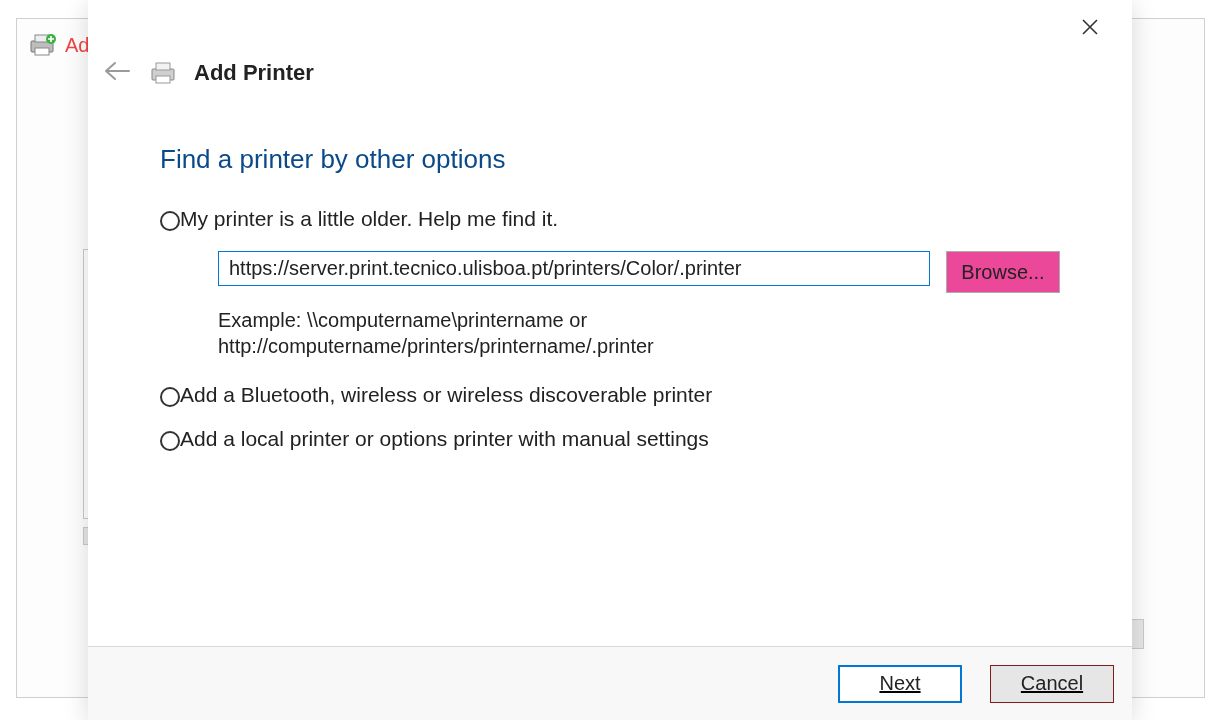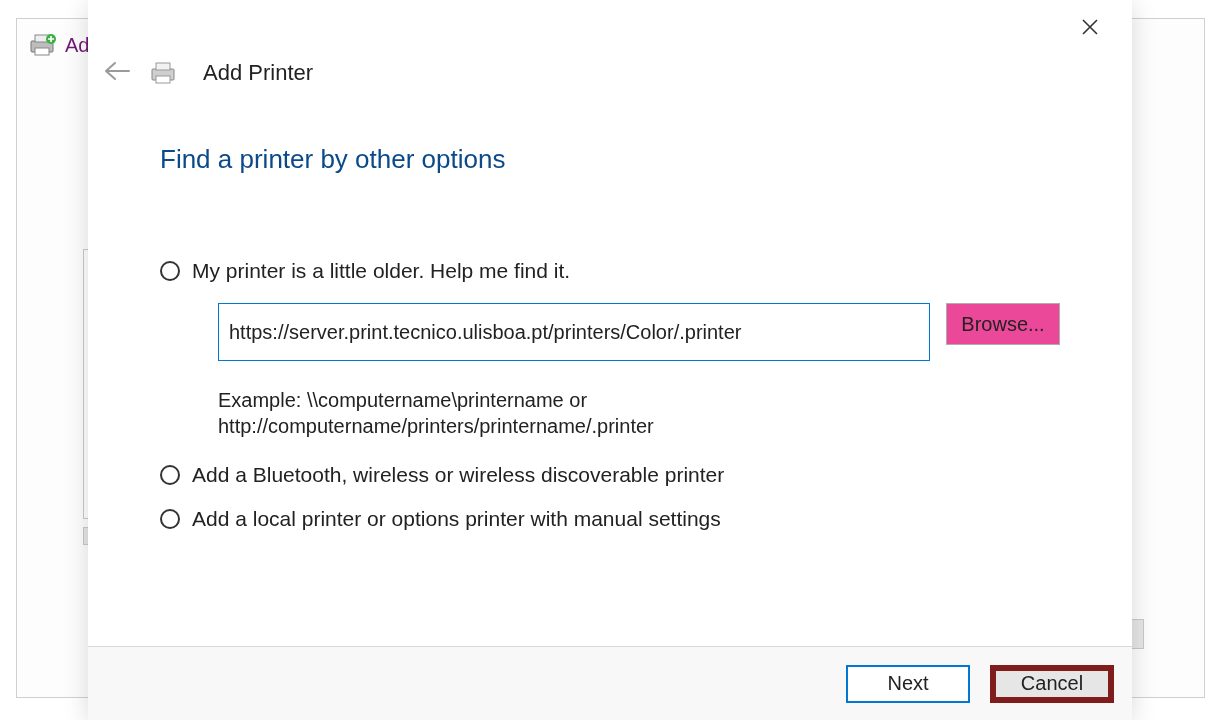--- a/index.html
+++ b/index.html
@@ -27,21 +27,21 @@
     gap: 8px;
   }
   .backdrop-printer-icon {
     width: 28px;
     height: 24px;
     position: relative;
   }
   .backdrop-printer-icon svg { width: 28px; height: 24px; display:block; }
   .backdrop-title {
     font-size: 20px;
-    color: #701a75;
+    color: #ef4444;
   }
   .backdrop-sidebox {
     position: absolute;
     left: 66px;
     top: 230px;
     width: 10px;
     height: 270px;
     border: 1px solid #c8c8c8;
     background: #fff;
   }
@@ -112,37 +112,35 @@
   }
   .back-arrow svg { width: 28px; height: 20px; }
   .printer-icon-small {
     width: 28px;
     height: 24px;
   }
   .printer-icon-small svg { width: 28px; height: 24px; display:block; }
   .dialog-title {
     font-size: 22px;
     color: #222;
-    font-weight: 400;
-    margin-left: 9px;
+    font-weight: 700;
   }
   .content {
     padding: 54px 72px 0 72px;
     flex: 1 1 auto;
   }
   .heading {
     font-size: 26px;
     color: #0a4a8a;
     font-weight: 400;
-    margin-bottom: 84px;
+    margin-bottom: 32px;
   }
   .option-row {
     display: flex;
-    align-items: center;
-    gap: 12px;
+    align-items: flex-end;
     margin-bottom: 20px;
   }
   .radio {
     width: 20px;
     height: 20px;
     border: 2px solid #333;
     border-radius: 50%;
     flex: 0 0 auto;
     position: relative;
     cursor: pointer;
@@ -164,69 +162,70 @@
     margin-top: 10px;
     margin-bottom: 24px;
   }
   .input-row {
     display: flex;
     gap: 16px;
     align-items: stretch;
   }
   .url-input {
     flex: 0 0 712px;
-    height: 58px;
+    height: 35px;
     border: 1.5px solid #0078d4;
     font-size: 20px;
     color: #222;
     padding: 10px 10px;
     font-family: inherit;
     outline: none;
   }
   .browse-btn {
     width: 144px;
     height: 42px;
     background: #ec4899;
     border: 1px solid #adadad;
     font-size: 20px;
     color: #222;
     cursor: pointer;
     font-family: inherit;
   }
   .example-text {
-    margin-top: 26px;
+    margin-top: 14px;
     font-size: 20px;
     color: #222;
     line-height: 1.3;
   }
   .footer {
     height: 74px;
     border-top: 1px solid #d8d8d8;
     background: #f8f8f8;
     display: flex;
     justify-content: flex-end;
     align-items: center;
-    gap: 20px;
+    gap: 28px;
     padding: 14px 18px;
+    text-decoration: underline;
   }
   .footer-btn {
     width: 124px;
     height: 38px;
     font-size: 20px;
     font-family: inherit;
     cursor: pointer;
   }
   .next-btn {
     background: #ffffff;
     border: 2px solid #0078d4;
     color: #222;
   }
   .cancel-btn {
     background: #e6e6e6;
-    border: 6px solid #7f1d1d;
+    border: 1px solid #7f1d1d;
     color: #222;
   }
 </style>
 </head>
 <body>
 
 <div class="backdrop">
   <div class="backdrop-titlebar">
     <span class="backdrop-printer-icon">
       <svg viewBox="0 0 28 24">

